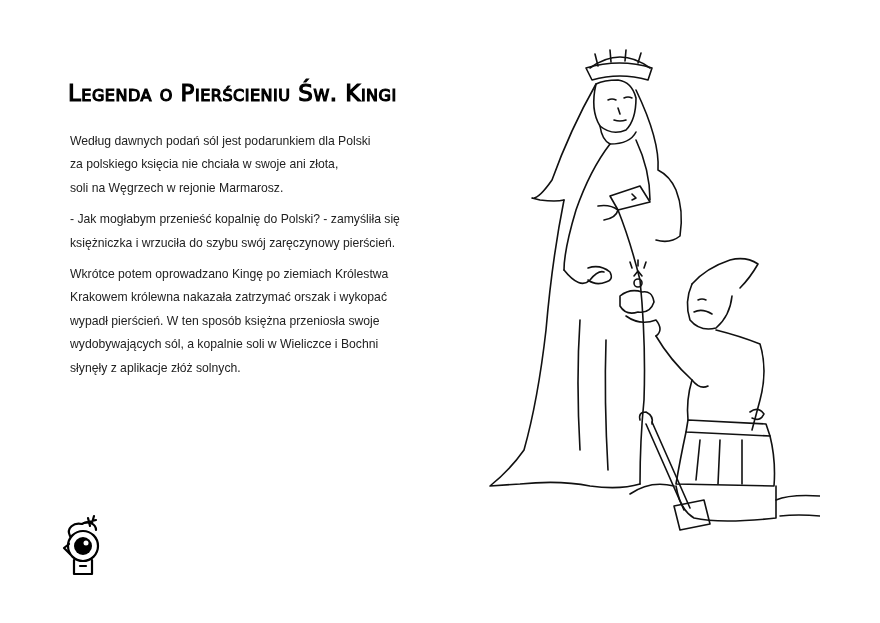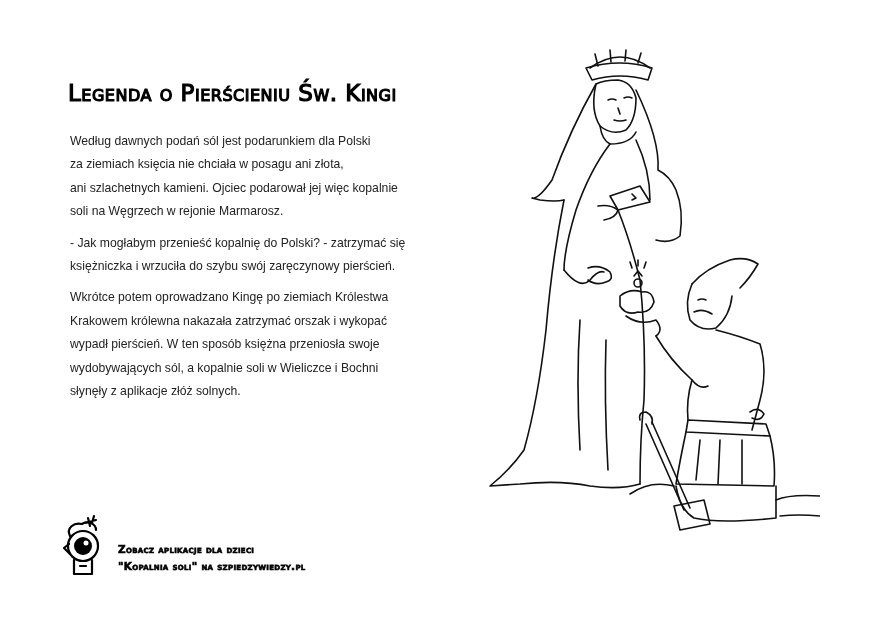--- a/index.html
+++ b/index.html
@@ -29,26 +29,25 @@
   .illustration { position: absolute; left: 480px; top: 40px; width: 340px; height: 560px; }
 </style>
 </head>
 <body>
 
 <div class="title">Legenda o Pierścieniu Św. Kingi</div>
 
 <div class="body-text">
   <div class="para">
     <span class="line">Według dawnych podań sól jest podarunkiem dla Polski</span>
-    <span class="line">za ziemiach księcia nie chciała w posagu ani złota,</span>
-    <span class="line">ani szlachetnych kamieni. Ojciec podarował jej więc kopalnie</span>
+    <span class="line">za polskiego księcia nie chciała w swoje ani złota,</span>
     <span class="line">soli na Węgrzech w rejonie Marmarosz.</span>
   </div>
   <div class="para">
-    <span class="line">- Jak mogłabym przenieść kopalnię do Polski? - zatrzymać się</span>
+    <span class="line">- Jak mogłabym przenieść kopalnię do Polski? - zamyśliła się</span>
     <span class="line">księżniczka i wrzuciła do szybu swój zaręczynowy pierścień.</span>
   </div>
   <div class="para">
     <span class="line">Wkrótce potem oprowadzano Kingę po ziemiach Królestwa</span>
     <span class="line">Krakowem królewna  nakazała zatrzymać orszak i  wykopać</span>
     <span class="line">wypadł pierścień. W ten sposób księżna przeniosła swoje</span>
     <span class="line">wydobywających sól, a kopalnie soli w Wieliczce i Bochni</span>
     <span class="line">słynęły z aplikacje złóż solnych.</span>
   </div>
 </div>
@@ -59,24 +58,20 @@
       <path d="M10 22 C 6 14, 14 8, 22 10 C 28 6, 36 10, 36 16"></path>
       <path d="M28 4 L 30 12 M 34 2 L 32 9 M 24 9 L 36 6"></path>
       <circle cx="23" cy="32" r="15"></circle>
       <path d="M10 40 L 4 34 L 9 30"></path>
       <path d="M14 46 L 14 60 L 32 60 L 32 46"></path>
       <path d="M20 52 L 26 52"></path>
     </g>
     <circle cx="23" cy="32" r="9" fill="#000"></circle>
     <circle cx="26" cy="29" r="2.5" fill="#fff"></circle>
   </svg>
-  <div class="footer-text">
-    <div>Zobacz aplikacje dla dzieci</div>
-    <div>"Kopalnia soli" na szpiedzywiedzy.pl</div>
-  </div>
 </div>
 
 <svg class="illustration" viewBox="0 0 340 560" xmlns="http://www.w3.org/2000/svg">
   <g fill="none" stroke="#111" stroke-width="1.6" stroke-linecap="round" stroke-linejoin="round">
 
     <path d="M106 28 Q 140 18 172 28 L 168 40 Q 140 32 112 40 Z"></path>
     <path d="M118 26 L 115 14 M 131 22 L 130 10 M 145 21 L 146 10 M 158 23 L 161 13"></path>
     <path d="M110 28 Q 140 6 170 28"></path>
 
     <path d="M116 44 Q 110 70 120 86 Q 132 96 146 90 Q 156 80 156 58 Q 152 42 138 40 Q 124 40 116 44"></path>

